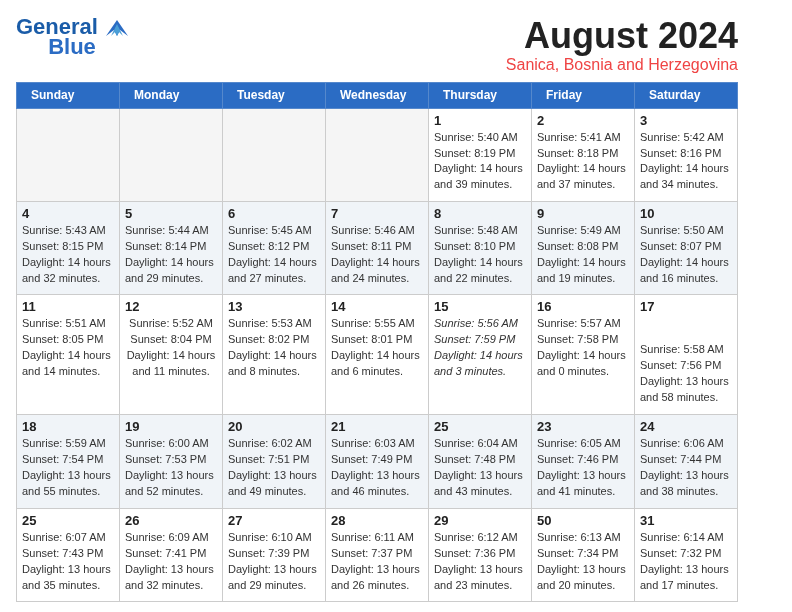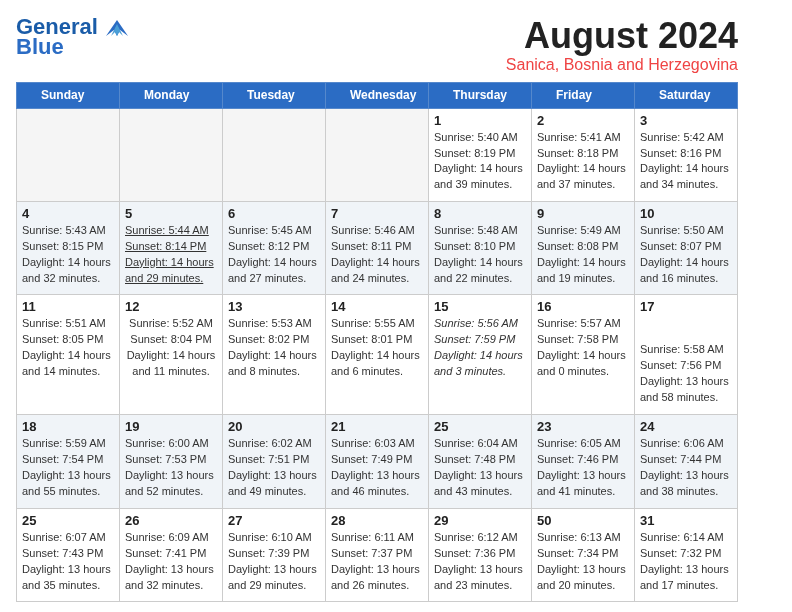--- a/index.html
+++ b/index.html
@@ -52,21 +52,21 @@
       border-collapse: collapse;
       width: 100%;
       table-layout: fixed;
     }
     .calendar th {
       background: #2b6cc4;
       color: #fff;
       font-size: 12px;
       font-weight: bold;
       text-align: left;
-      padding: 5px 24px;
+      padding: 5px 14px;
       border: 1px solid #5588cc;
     }
     .calendar td {
       border: 1px solid #ccc;
       vertical-align: top;
       padding: 4px 5px;
       font-size: 9.5px;
       color: #333;
       background: #fff;
     }
@@ -110,21 +110,21 @@
     <div class="logo">
       <div>
         <div style="display:flex;align-items:center;">
           <span class="logo-text">General
             <svg width="22" height="16" viewBox="0 0 22 16" style="vertical-align:middle;margin-left:2px;">
               <polygon points="0,16 11,0 22,16 14,10 11,16 8,10" fill="#2b6cc4"></polygon>
               <polygon points="5,16 11,4 17,16 13,12 11,16 9,12" fill="#4a9ed6"></polygon>
             </svg>
           </span>
         </div>
-        <div style="font-size:22px;font-weight:bold;color:#2b6cc4;margin-top:-4px;">Blue</div>
+        <div style="font-size:22px;font-weight:bold;color:#2b6cc4;margin-top:-4px;text-align:center;">Blue</div>
       </div>
     </div>
     <div class="title-block">
       <div class="main-title">August 2024</div>
       <div class="subtitle">Sanica, Bosnia and Herzegovina</div>
     </div>
   </div>
 
   <table class="calendar">
     <thead>
@@ -169,21 +169,21 @@
         <tr>
           <td>
             <span class="day-num">4</span>
             <div class="day-info" style="white-space: pre-line;">Sunrise: 5:43 AM
 Sunset: 8:15 PM
 Daylight: 14 hours
 and 32 minutes.</div>
           </td>
           <td>
             <span class="day-num">5</span>
-            <div class="day-info" style="white-space: pre-line; text-decoration: underline;">Sunrise: 5:44 AM
+            <div class="day-info" style="white-space: pre-line;">Sunrise: 5:44 AM
 Sunset: 8:14 PM
 Daylight: 14 hours
 and 29 minutes.</div>
           </td>
           <td>
             <span class="day-num">6</span>
             <div class="day-info" style="white-space: pre-line;">Sunrise: 5:45 AM
 Sunset: 8:12 PM
 Daylight: 14 hours
 and 27 minutes.</div>

